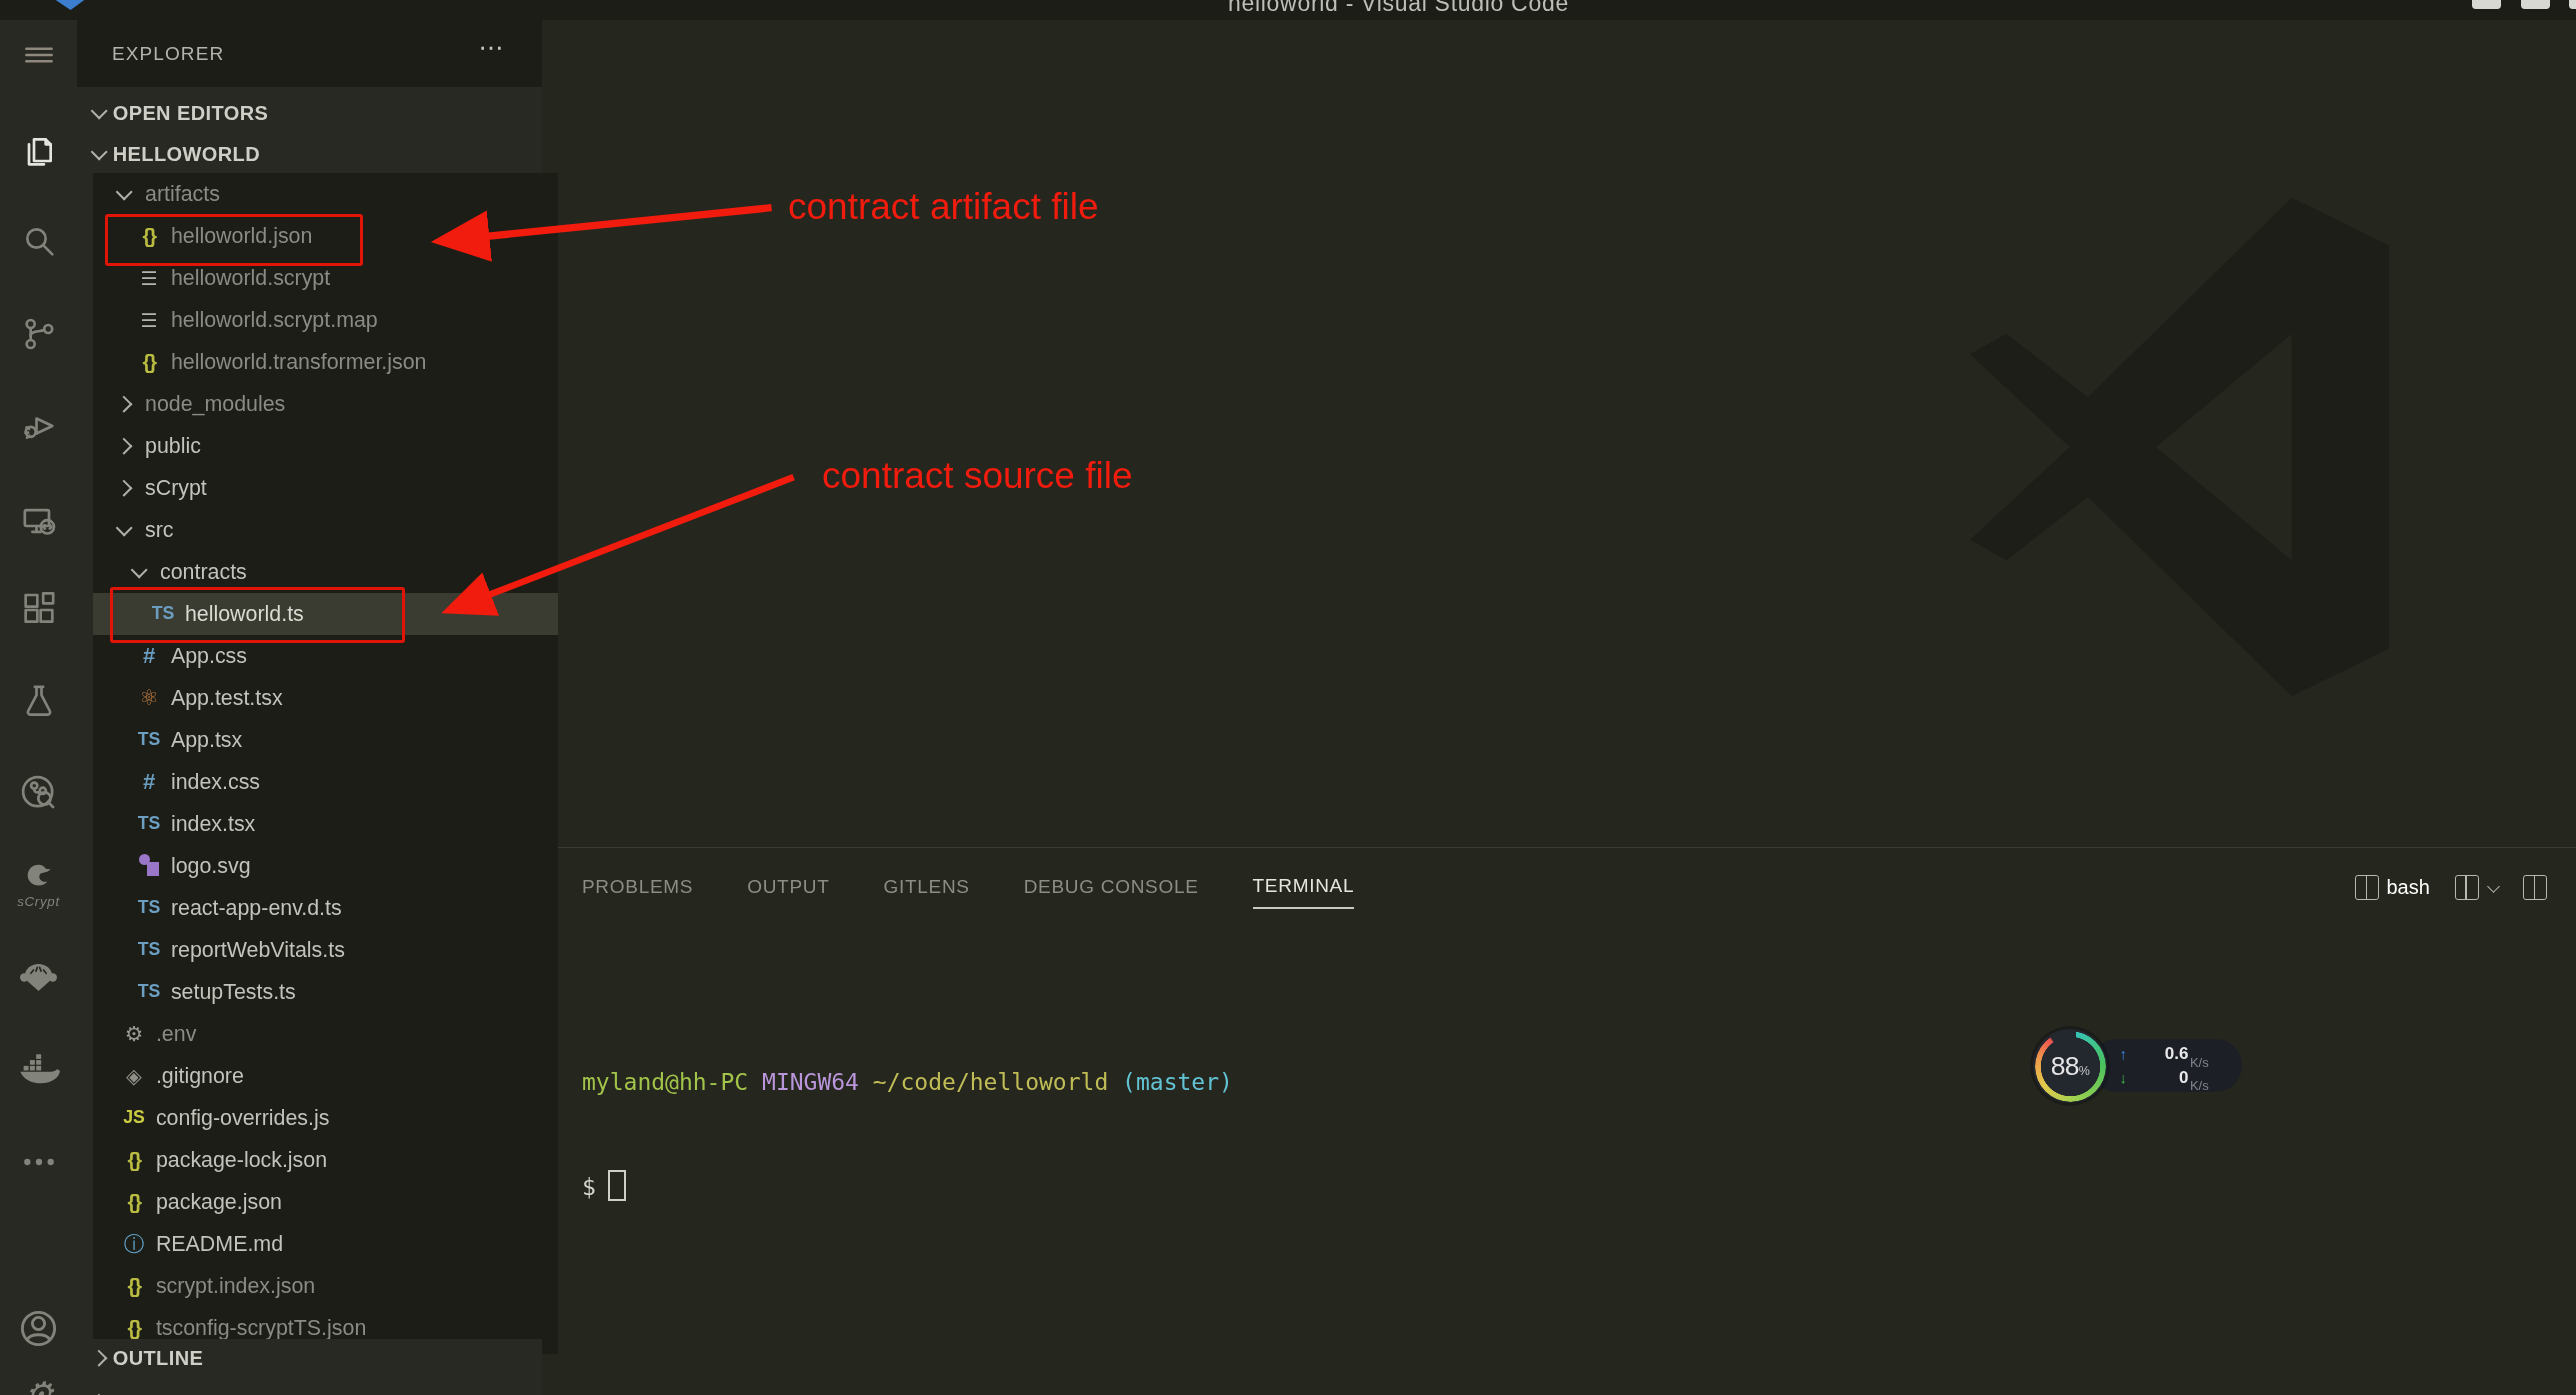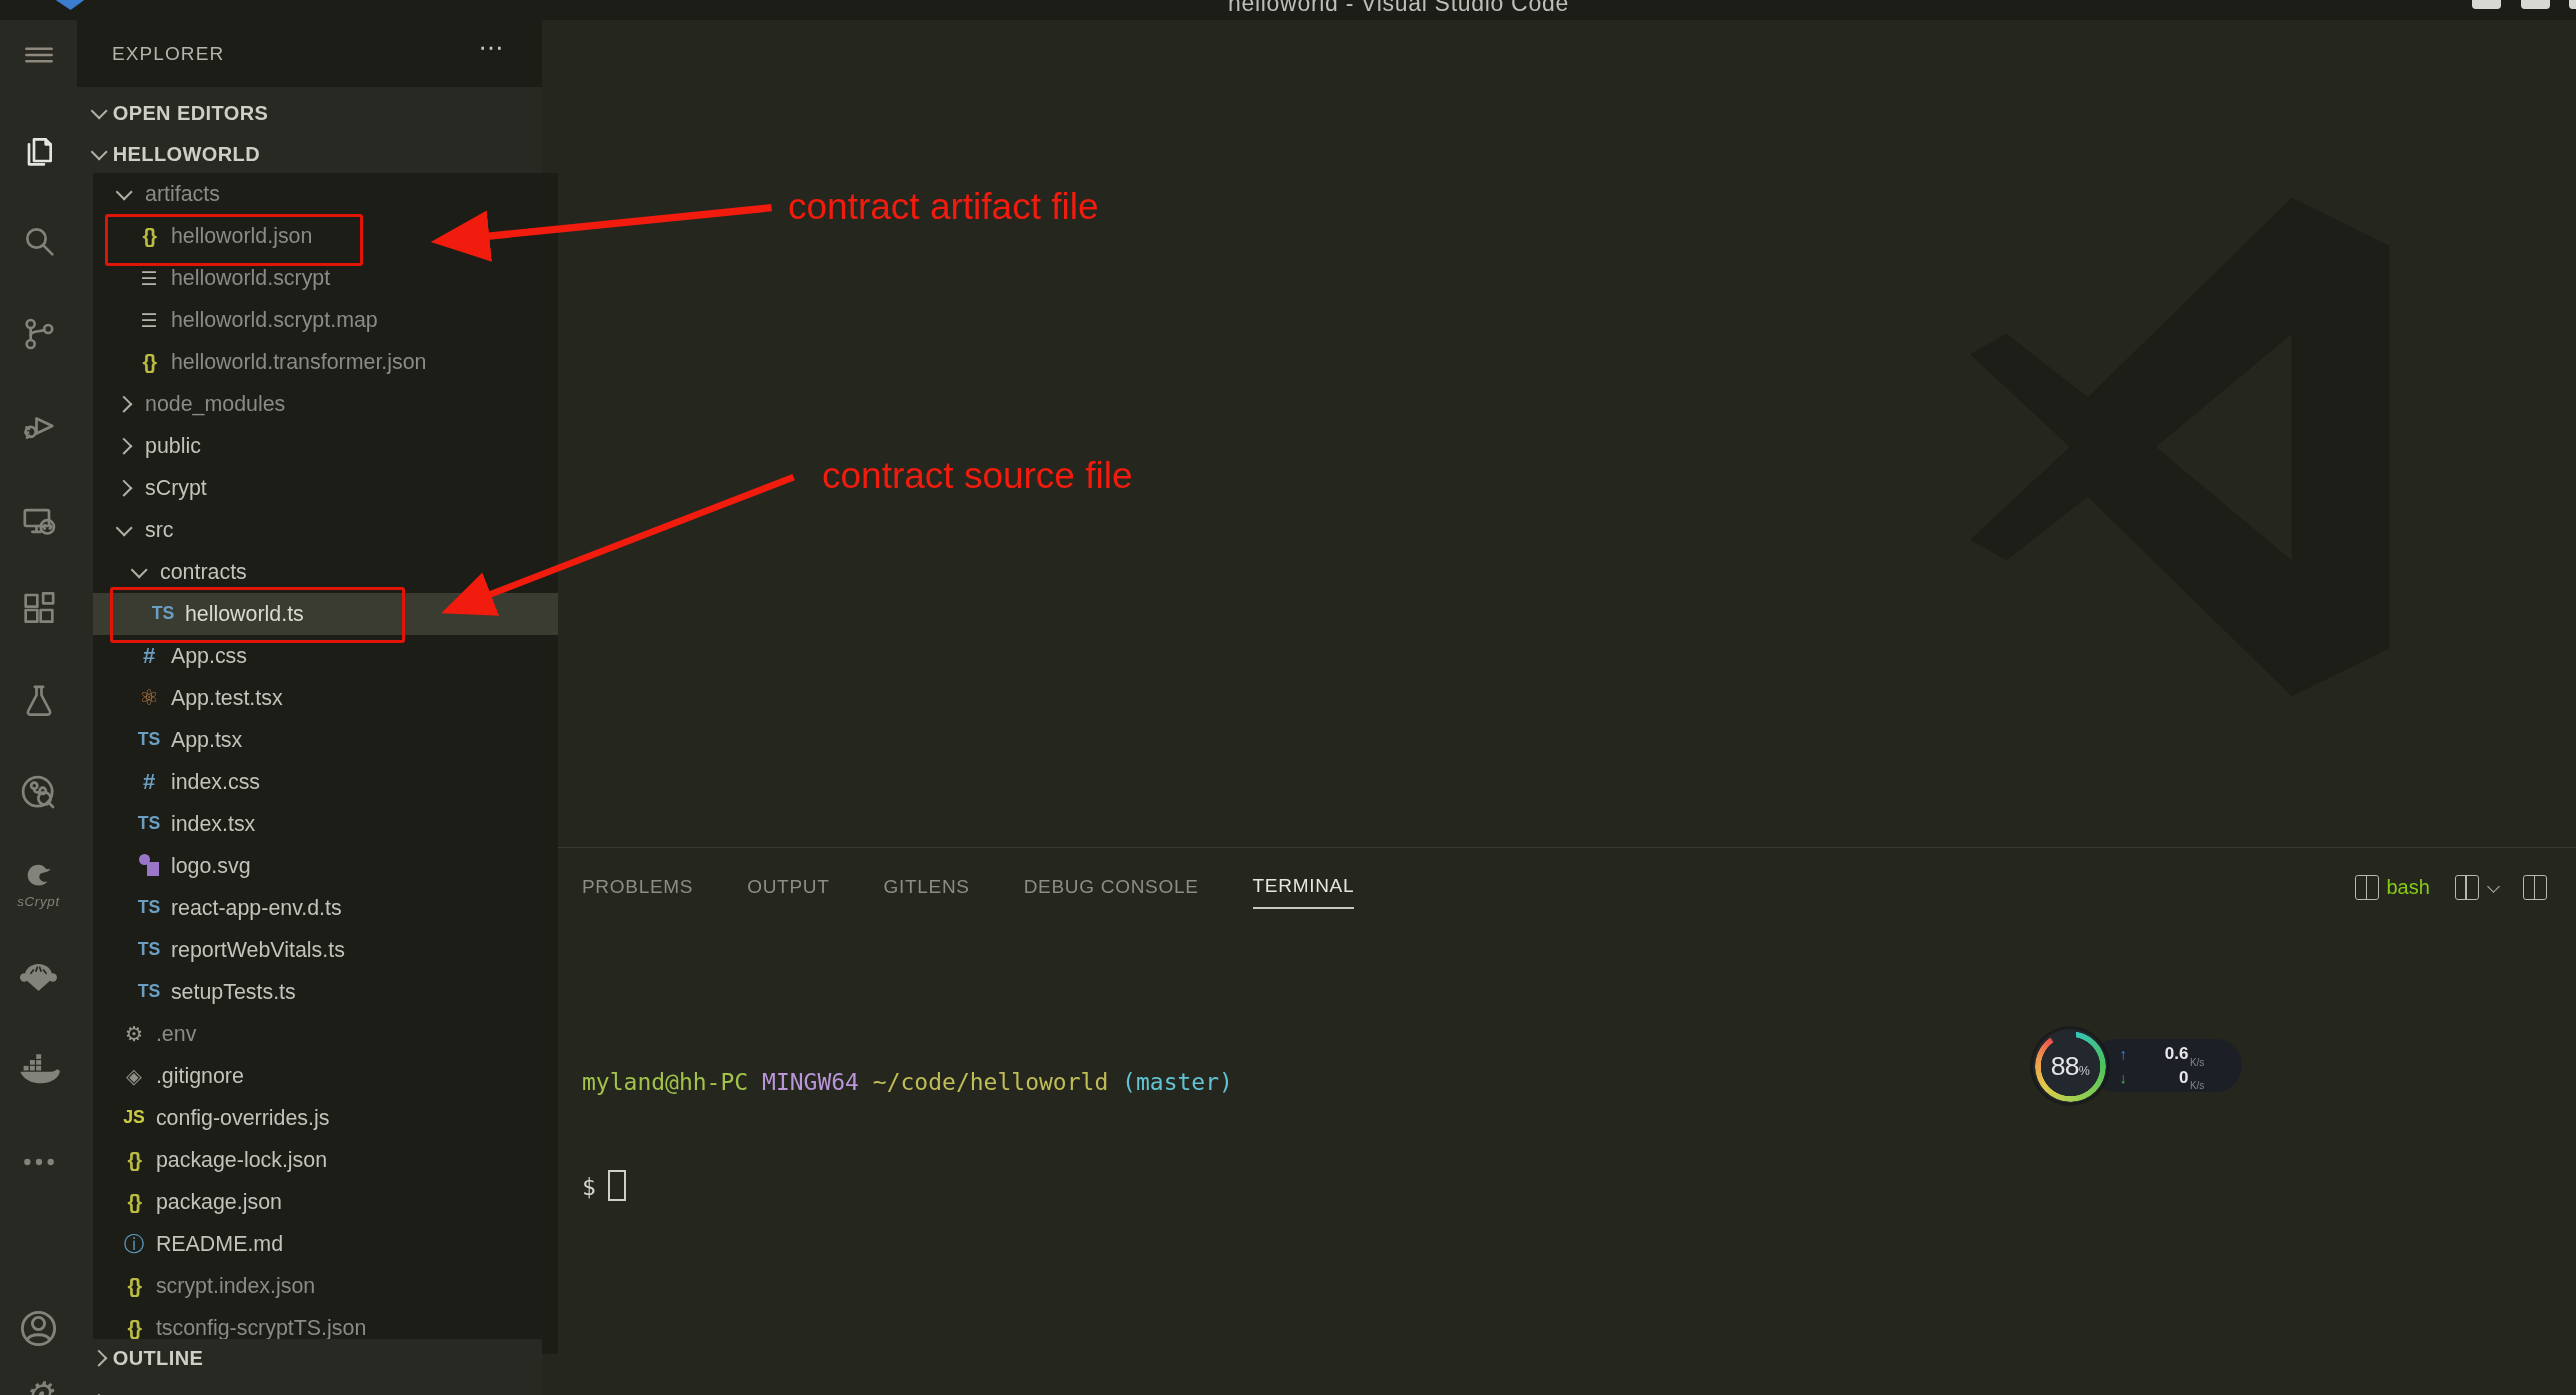--- a/index.html
+++ b/index.html
@@ -71,42 +71,42 @@
   #overlay-svg{position:absolute;left:0;top:0;width:2576px;height:1396px;z-index:44;pointer-events:none;}
 
   
   #panel{position:absolute;left:542px;top:847px;width:2034px;height:549px;background:#25261e;border-top:1.5px solid #3a3b32;box-sizing:border-box;}
   #panel-tabs{position:absolute;left:40px;top:0;height:77px;display:flex;align-items:center;gap:54px;}
   .ptab{font-size:19px;letter-spacing:0.7px;color:#8c8d85;padding-bottom:10.3px;padding-top:10.3px;}
   .ptab.active{color:#e6e6e0;border-bottom:2.2px solid #c9c9c2;}
   #panel-controls{position:absolute;right:0;top:17.7px;height:44px;display:flex;align-items:center;gap:25px;overflow:hidden;width:221px;}
   .split-icon{display:inline-block;width:22px;height:23.6px;border:1.5px solid #b9b9b2;border-radius:2.9px;position:relative;flex:none;}
   .split-icon::after{content:"";position:absolute;left:9.6px;top:0;width:1.5px;height:23.6px;background:#b9b9b2;}
-  #shell-label{font-size:20px;color:#84cc16;margin-left:7.4px;}
+  #shell-label{font-size:20px;color:#ffffff;margin-left:7.4px;}
   .ctl-group{display:flex;align-items:center;}
   .chev-sm{display:inline-block;width:8px;height:8px;border-right:1.8px solid #b9b9b2;border-bottom:1.8px solid #b9b9b2;transform:rotate(45deg);margin-left:10.3px;margin-top:-2.9px;}
 
   #terminal{position:absolute;left:40px;top:147px;font-family:"DejaVu Sans Mono",monospace;font-size:23px;line-height:35px;white-space:pre;}
   .tc-user{color:#a3c44a;}
   .tc-env{color:#b995da;}
   .tc-path{color:#c0bd57;}
   .tc-branch{color:#62c3d4;}
   .tc-plain{color:#d5d5cf;}
   .cursor-box{display:inline-block;width:14.7px;height:26.5px;border:2.2px solid #cfcfc9;vertical-align:-5.9px;margin-left:11.8px;}
 
   
   #net-widget{position:absolute;left:2033px;top:1029px;z-index:30;}
   #net-pill{position:absolute;left:57px;top:10.3px;width:152px;height:53px;background:#1c2026;border-radius:26.5px;
     display:flex;flex-direction:column;justify-content:center;gap:2.9px;padding-left:29.4px;box-sizing:border-box;}
   .net-row{display:flex;align-items:center;height:20.6px;}
   .net-arrow{font-size:14.7px;width:22px;}
   .net-up{color:#3d8ef7;}
   .net-down{color:#42b94c;}
   .net-val{font-size:17px;font-weight:700;color:#e8e8ea;width:47px;text-align:right;}
-  .net-unit{font-size:10px;color:#80858c;margin-left:1.5px;margin-top:16px;}
+  .net-unit{font-size:13px;color:#80858c;margin-left:1.5px;margin-top:16px;}
   #net-gauge{position:absolute;left:0;top:0;width:74px;height:74px;border-radius:50%;background:#23272e;
     box-shadow:0 0 0 2.9px rgba(10,12,16,.35);display:flex;align-items:center;justify-content:center;}
   #net-ring{position:absolute;inset:1.5px;border-radius:50%;
     background:conic-gradient(from 10deg,#35c4b5 0%,#4cc25b 22%,#9ed14f 45%,#e3ca4b 62%,#ee9a4a 76%,#ee5350 87%,rgba(0,0,0,0) 88% 100%);
     -webkit-mask:radial-gradient(circle,transparent 0 29.4px,#000 30px);
             mask:radial-gradient(circle,transparent 0 29.4px,#000 30px);}
   #net-pct{color:#e4e4e6;font-size:26.5px;font-weight:400;letter-spacing:-0.7px;}
   #net-pct .pct-sign{font-size:12.5px;color:#c7c7ca;}
 </style>
 </head>

